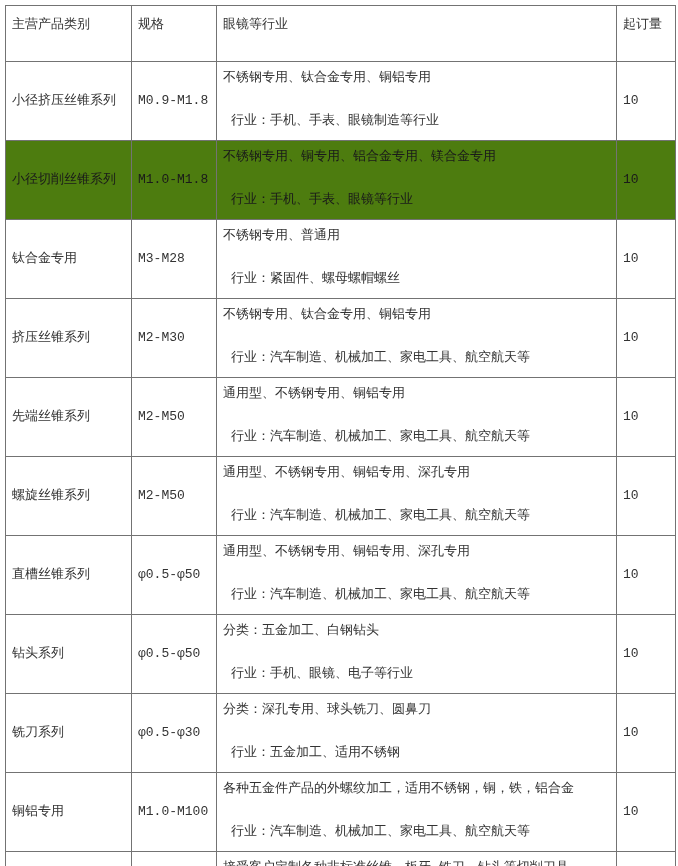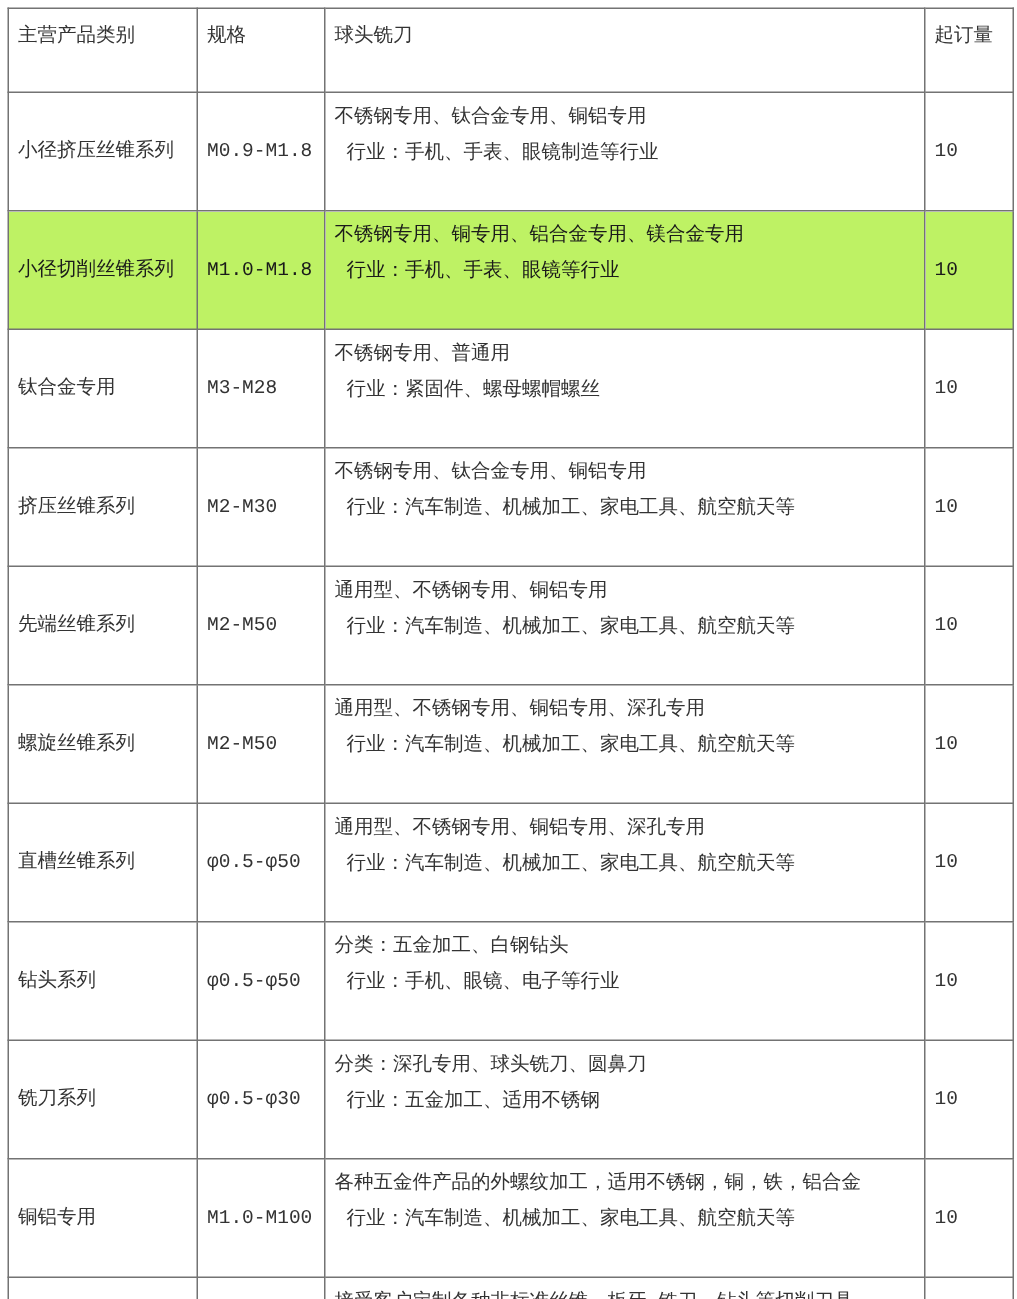--- a/index.html
+++ b/index.html
@@ -17,42 +17,42 @@
     text-align: left;
     vertical-align: middle;
     line-height: 24px;
     overflow: hidden;
     white-space: nowrap;
   }
   table.product-table tr.header-row th { height: 49px; vertical-align: top; padding-top: 6px; }
   table.product-table tr.data-row td { height: 74px; font-family: Liberation Mono, monospace; }
   table.product-table tr.data-row.last td { height: 50px; }
   td.app-cell { vertical-align: top !important; padding-top: 4px !important; }
-  td.app-cell .line2 { padding-left: 8px; }
-  tr.selected td { background: #bef264; color: #1a1a1a; }
+  td.app-cell .line2 { padding-left: 8px; margin-top: 19px; }
+  tr.selected td { background: #4d7c0f; color: #1a1a1a; }
   col.c1 { width: 126px; }
   col.c2 { width: 85px; }
   col.c3 { width: 400px; }
   col.c4 { width: 59px; }
 </style>
 </head>
 <body>
 
 <table class="product-table">
   <colgroup>
       <col class="c1">
       <col class="c2">
       <col class="c3">
       <col class="c4">
     </colgroup>
   <tbody>
       <tr class="header-row">
     <th>主营产品类别</th>
     <th>规格</th>
-    <th>球头铣刀</th>
+    <th>眼镜等行业</th>
     <th>起订量</th>
   </tr>
 
   <tr class="data-row">
     <td>小径挤压丝锥系列</td>
     <td>M0.9-M1.8</td>
     <td class="app-cell">
       <div>不锈钢专用、钛合金专用、铜铝专用</div>
       <div class="line2">行业：手机、手表、眼镜制造等行业</div>
     </td>

